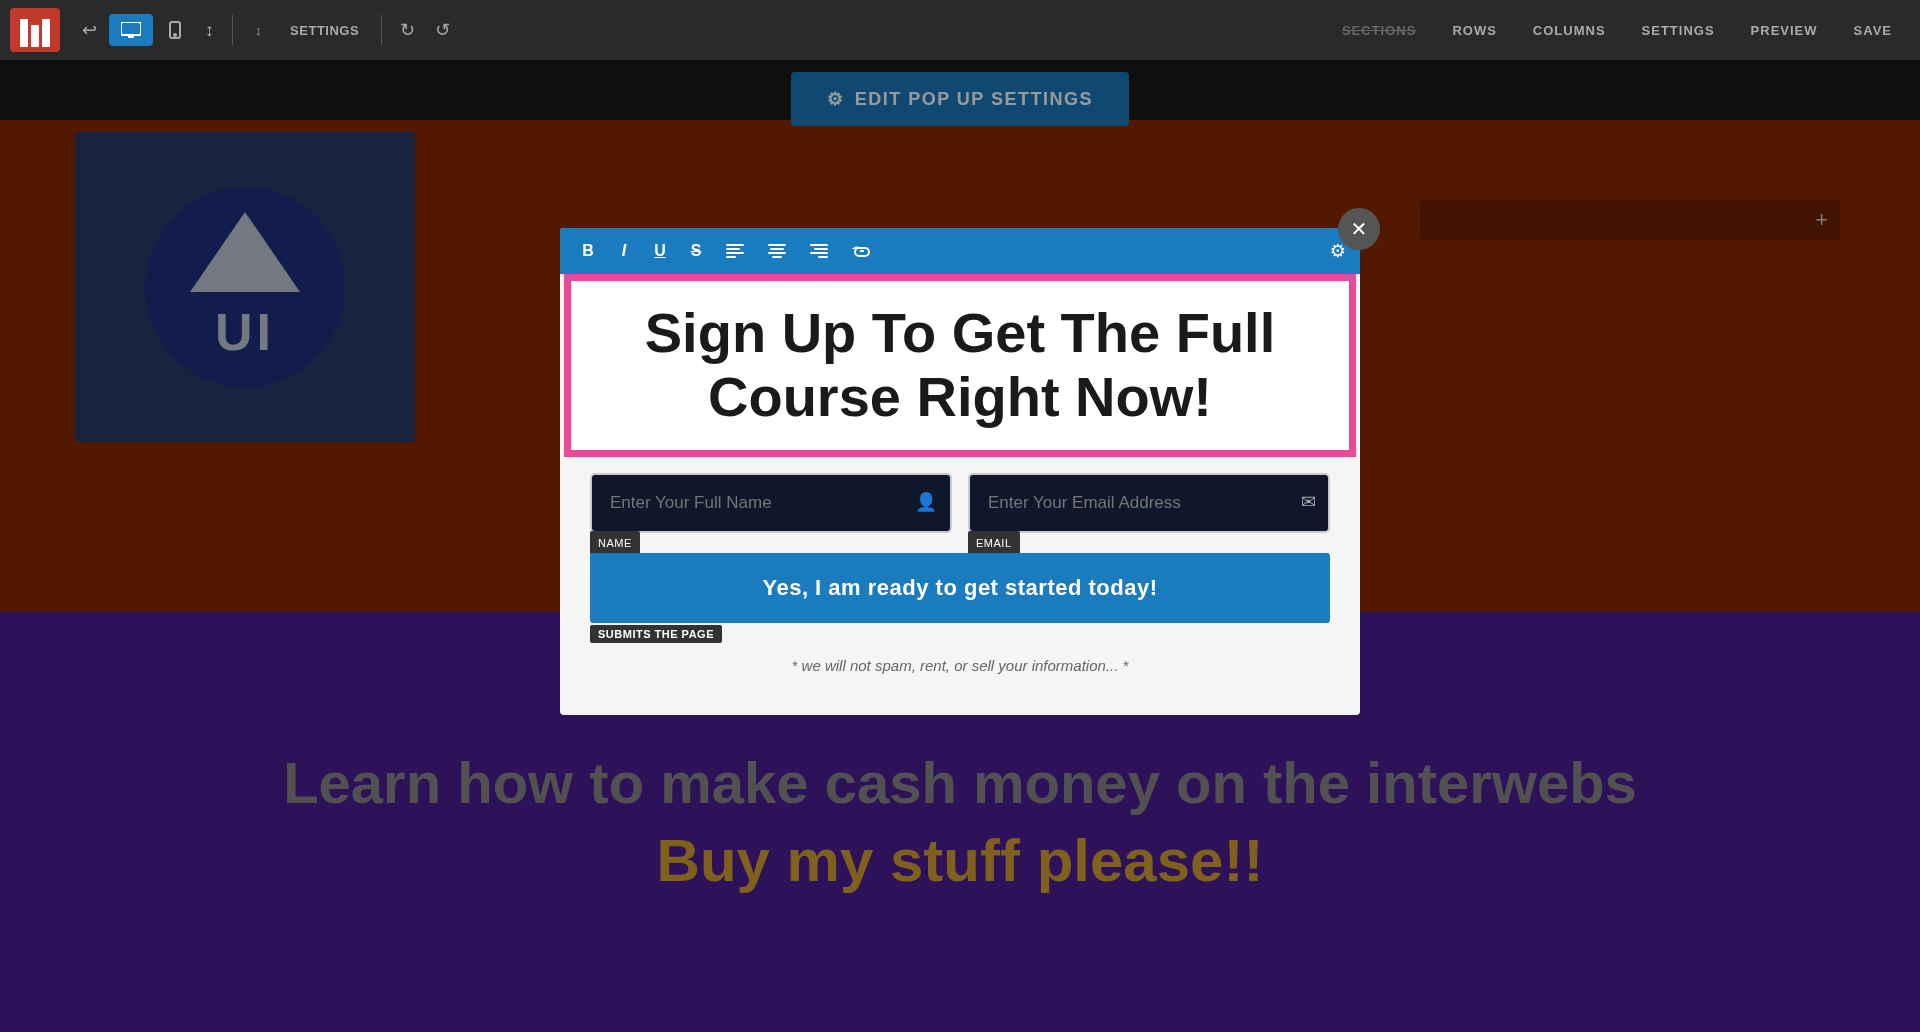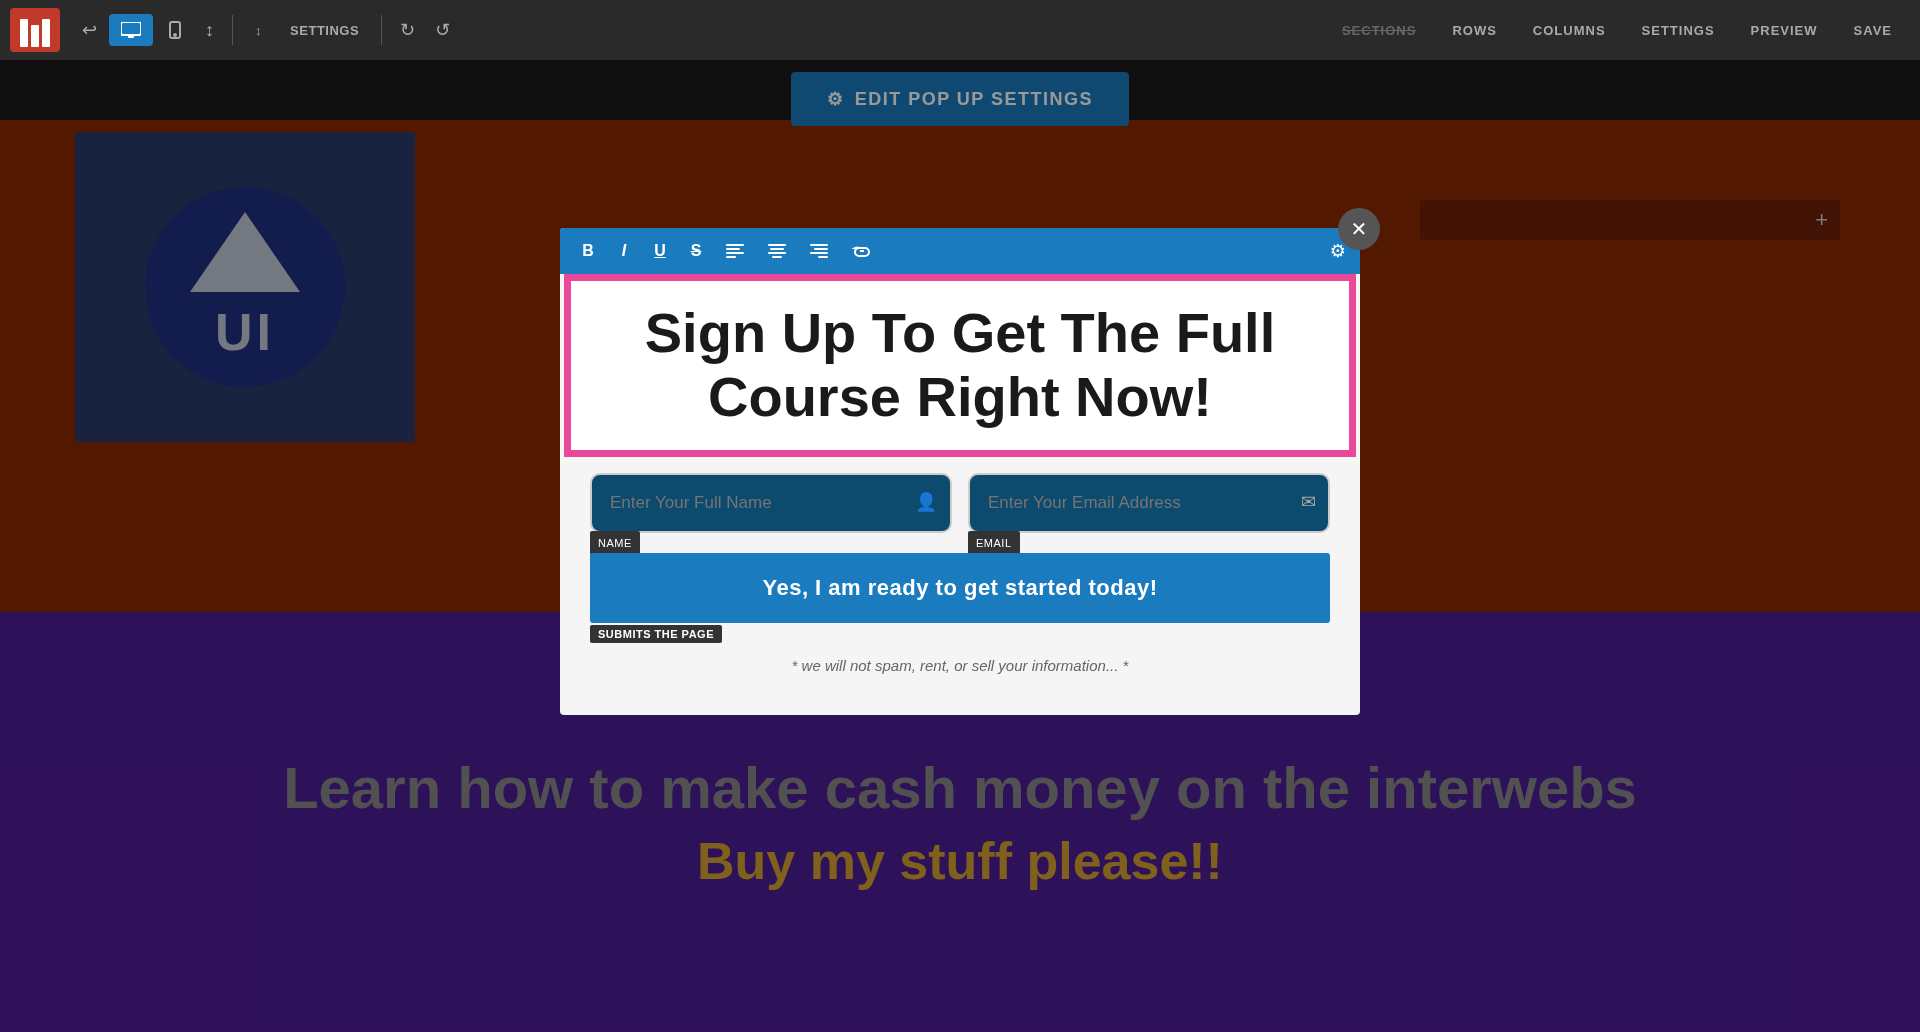--- a/index.html
+++ b/index.html
@@ -191,21 +191,21 @@
       gap: 10px;
     }
     .page-bottom-text1 {
       color: #888;
       font-size: 58px;
       font-weight: bold;
       text-align: center;
     }
     .page-bottom-text2 {
       color: #d4a030;
-      font-size: 52px;
+      font-size: 60px;
       font-weight: bold;
       text-align: center;
     }
 
     
     .edit-popup-btn {
       position: absolute;
       top: 12px;
       left: 50%;
       transform: translateX(-50%);
@@ -325,24 +325,24 @@
       background: #f5f5f5;
     }
     .form-field-wrapper {
       position: relative;
       flex: 1;
     }
     .form-input {
       width: 100%;
       padding: 18px 50px 18px 18px;
       border: 2px solid #ccc;
-      border-radius: 10px;
+      border-radius: 5px;
       font-size: 17px;
       color: #999;
-      background: #0c4a6e;
+      background: #0f172a;
       outline: none;
     }
     .form-input-icon {
       position: absolute;
       right: 14px;
       top: 50%;
       transform: translateY(-55%);
       font-size: 18px;
       color: #aaa;
     }

